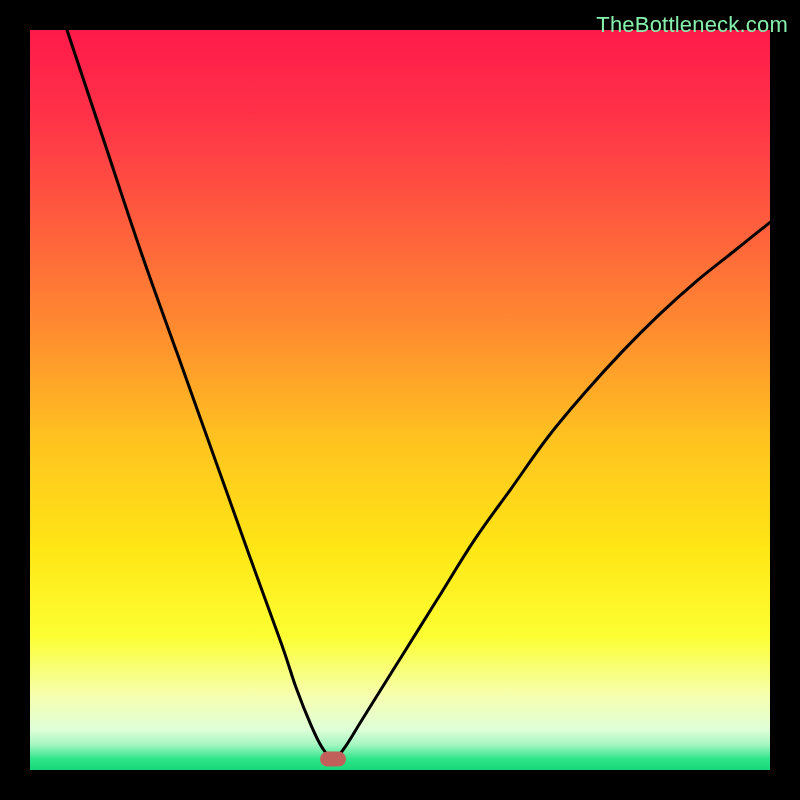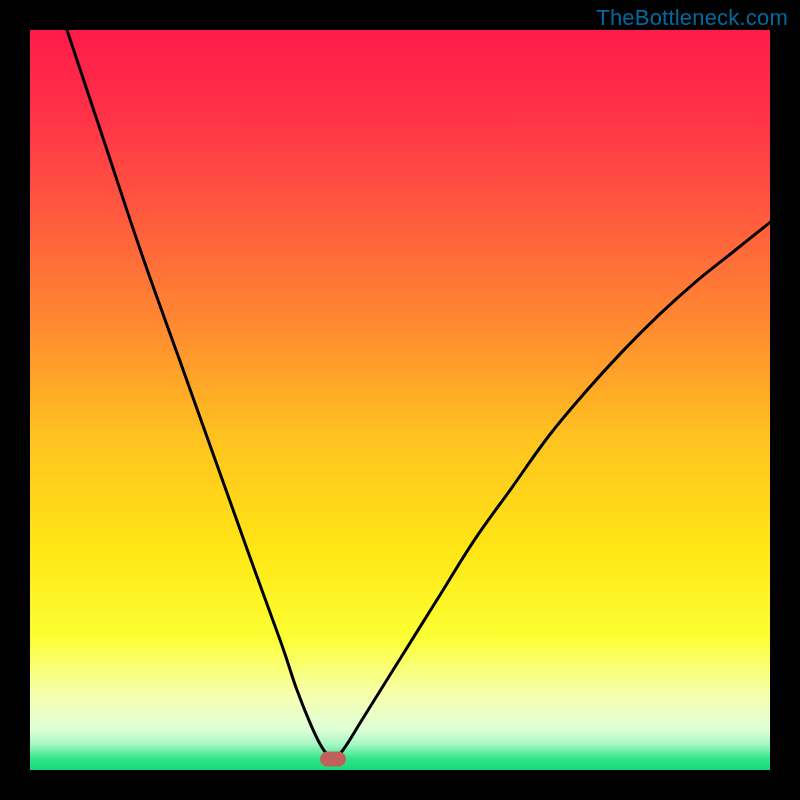--- a/index.html
+++ b/index.html
@@ -24,23 +24,23 @@
     width: 740px;
     height: 740px;
   }
   .gradient {
     position: absolute;
     left: 0; top: 0;
     width: 100%; height: 100%;
   }
   .watermark {
     position: absolute;
-    top: 5px;
+    top: 12px;
     right: 12px;
-    color: #0369a1;
+    color: #86efac;
     font-size: 22px;
     font-weight: 500;
     letter-spacing: 0.2px;
   }
   .marker {
     position: absolute;
     width: 26px;
     height: 15px;
     background: #c1605a;
     border-radius: 9px;

